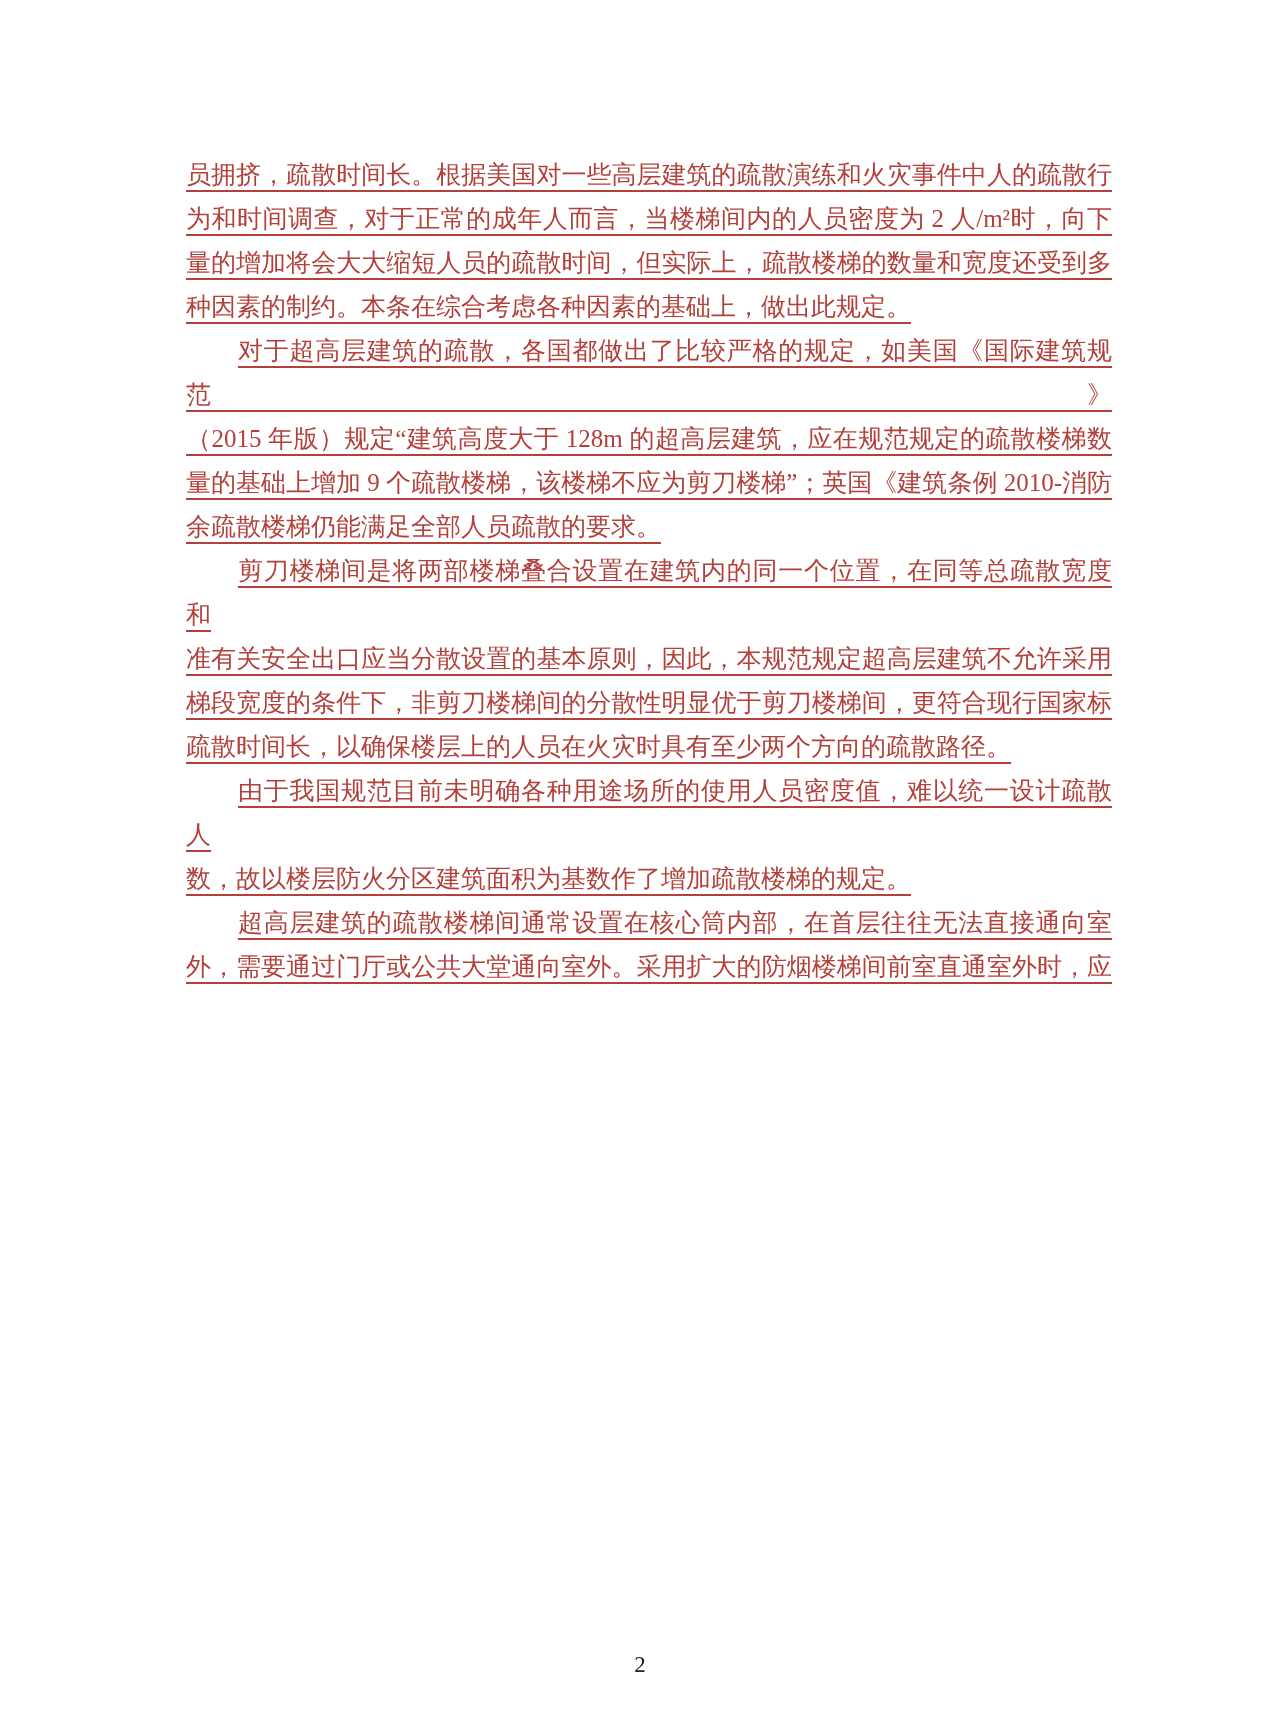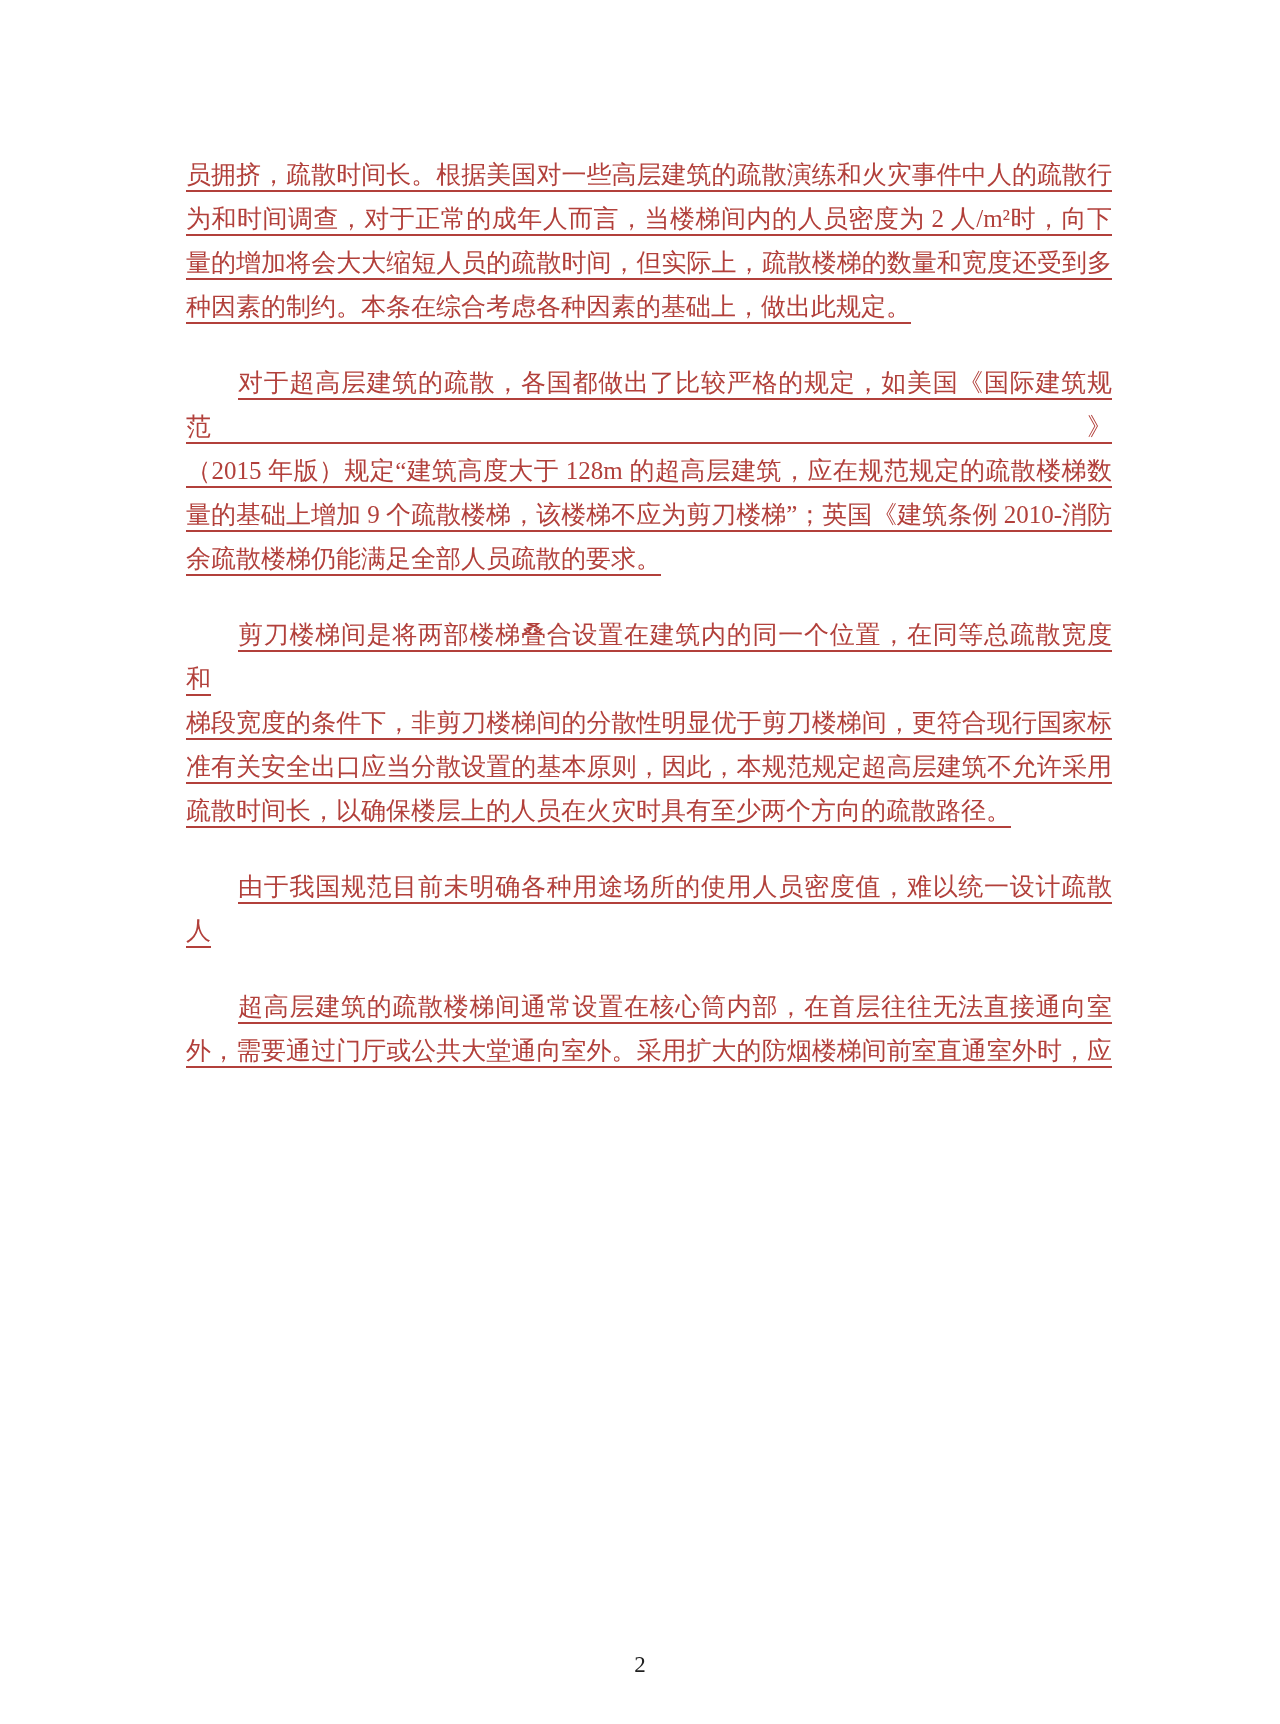--- a/index.html
+++ b/index.html
@@ -23,21 +23,21 @@
     text-decoration-color:var(--body-color,#b2403b);
     text-decoration-thickness:2px;
     text-underline-offset:7px;
     text-decoration-skip-ink:none;
     white-space:pre-wrap;
   }
   .just{
     text-align:justify;
     text-align-last:justify;
   }
-  .para{ text-indent:52px;margin-top:32px; }
+  .para{ text-indent:52px; }
   .page-number{
     position:absolute;
     top:1652px;left:0;right:0;
     text-align:center;
     font-size:23px;
     color:var(--pagenum-color,#1f1f1f);
   }
 </style>
 </head>
 <body style="background: rgb(255, 255, 255);">
@@ -46,21 +46,22 @@
   <div class="content" id="doc-body">
       <div class="line just">员拥挤，疏散时间长。根据美国对一些高层建筑的疏散演练和火灾事件中人的疏散行</div>
       <div class="line just">为和时间调查，对于正常的成年人而言，当楼梯间内的人员密度为 2 人/m²时，向下</div>
       <div class="line just">量的增加将会大大缩短人员的疏散时间，但实际上，疏散楼梯的数量和宽度还受到多</div>
       <div class="line">种因素的制约。本条在综合考虑各种因素的基础上，做出此规定。</div>
       <div class="line just para">对于超高层建筑的疏散，各国都做出了比较严格的规定，如美国《国际建筑规范》</div>
       <div class="line just">（2015 年版）规定“建筑高度大于 128m 的超高层建筑，应在规范规定的疏散楼梯数</div>
       <div class="line just">量的基础上增加 9 个疏散楼梯，该楼梯不应为剪刀楼梯”；英国《建筑条例 2010-消防</div>
       <div class="line">余疏散楼梯仍能满足全部人员疏散的要求。</div>
       <div class="line just para">剪刀楼梯间是将两部楼梯叠合设置在建筑内的同一个位置，在同等总疏散宽度和</div>
+      <div class="line just">准有关安全出口应当分散设置的基本原则，因此，本规范规定超高层建筑不允许采用</div>
       <div class="line just">梯段宽度的条件下，非剪刀楼梯间的分散性明显优于剪刀楼梯间，更符合现行国家标</div>
-      <div class="line just">准有关安全出口应当分散设置的基本原则，因此，本规范规定超高层建筑不允许采用</div>
       <div class="line">疏散时间长，以确保楼层上的人员在火灾时具有至少两个方向的疏散路径。</div>
       <div class="line just para">由于我国规范目前未明确各种用途场所的使用人员密度值，难以统一设计疏散人</div>
+      <div class="line">数，故以楼层防火分区建筑面积为基数作了增加疏散楼梯的规定。</div>
       <div class="line just para">超高层建筑的疏散楼梯间通常设置在核心筒内部，在首层往往无法直接通向室</div>
       <div class="line just">外，需要通过门厅或公共大堂通向室外。采用扩大的防烟楼梯间前室直通室外时，应</div>
     </div>
   <div class="page-number">2</div>
 </div>
 
 </body></html>

